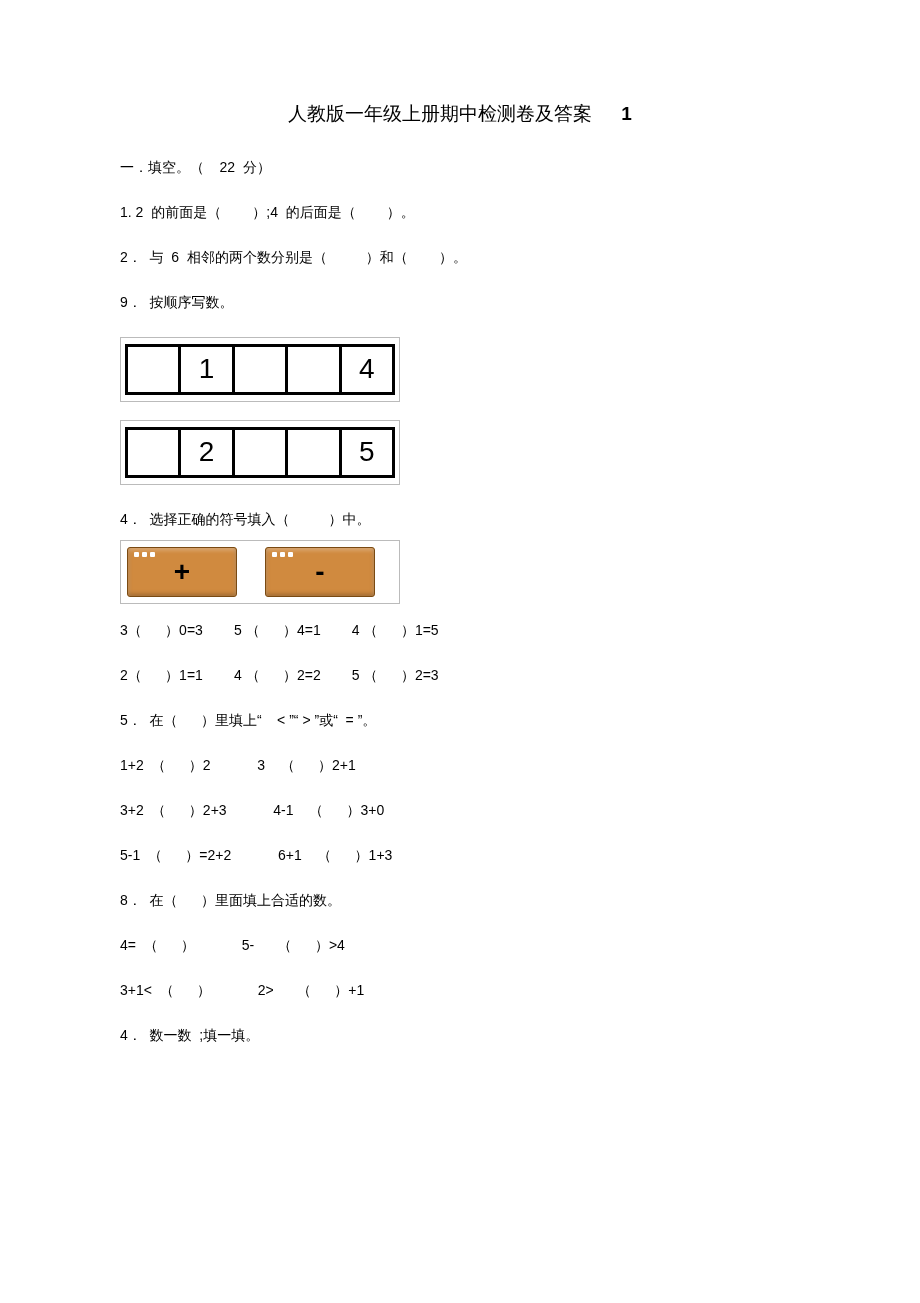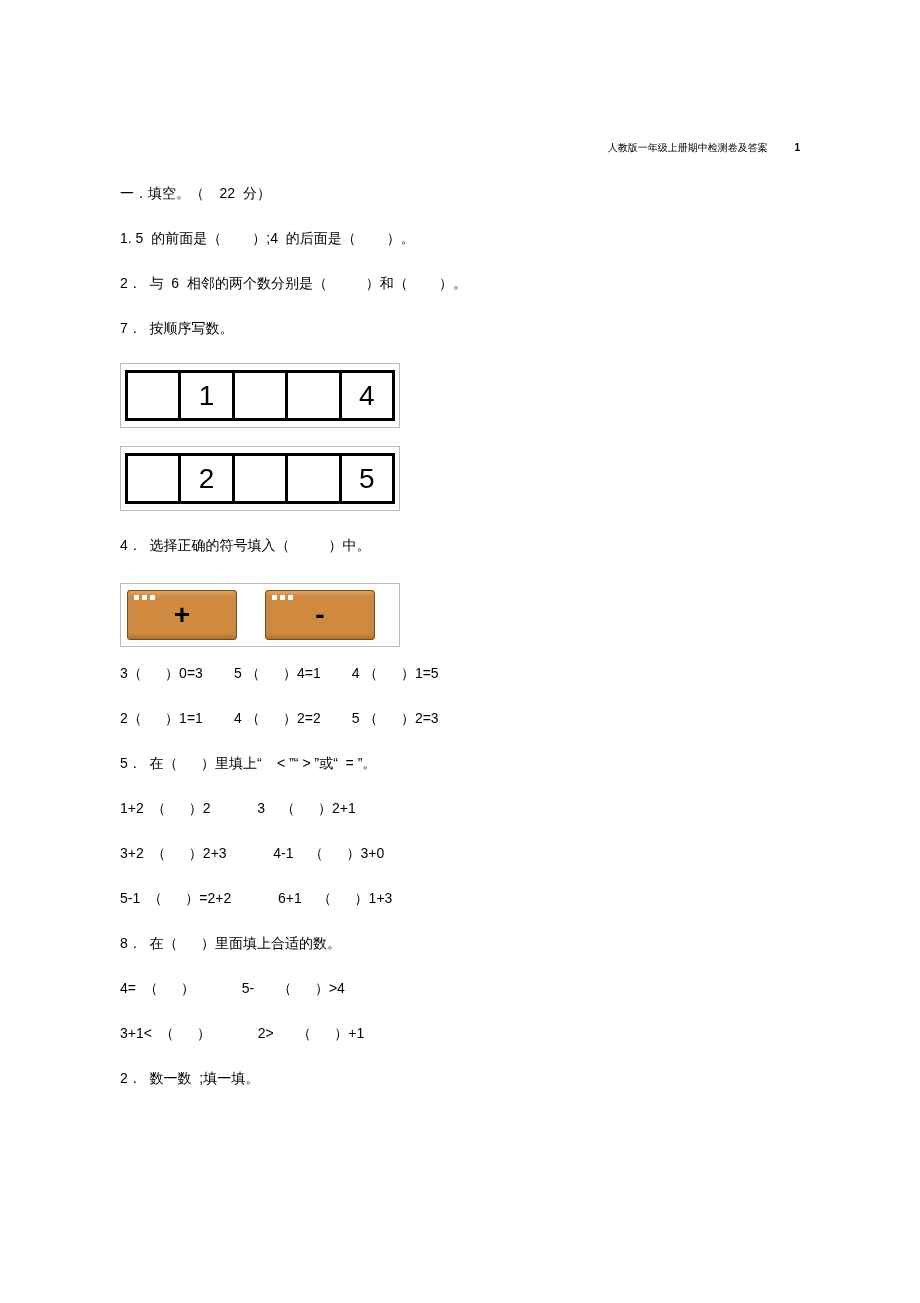--- a/index.html
+++ b/index.html
@@ -7,24 +7,23 @@
     body {
       width: 920px;
       min-height: 1303px;
       font-family: "Microsoft YaHei", "SimSun", Arial, sans-serif;
       color: #000;
       padding: 100px 120px 60px 120px;
       font-size: 14px;
       line-height: 1.5;
     }
     .title-row {
-      text-align: right;
+      text-align: center;
       margin-bottom: 28px;
-      font-size: 10px;
-      margin-top: 40px;
+      font-size: 19px;
     }
     .title-row .num {
       font-weight: bold;
       margin-left: 24px;
     }
     .line {
       margin: 0 0 24px 0;
       white-space: pre;
     }
     .seq-table-wrap {
@@ -91,25 +90,25 @@
 </head>
 <body>
 
 <div class="title-row">
   <span>人教版一年级上册期中检测卷及答案</span>
   <span class="num">1</span>
 </div>
 
 <p class="line">一．填空。（    22  分）</p>
 
-<p class="line">1. 5  的前面是（        ）;4  的后面是（        ）。</p>
+<p class="line">1. 2  的前面是（        ）;4  的后面是（        ）。</p>
 
 <p class="line">2．  与  6  相邻的两个数分别是（          ）和（        ）。</p>
 
-<p class="line">7．  按顺序写数。</p>
+<p class="line">9．  按顺序写数。</p>
 
 <div class="seq-table-wrap">
   <table class="seq">
     <tbody>
         <tr>
       <td></td>
       <td>1</td>
       <td></td>
       <td></td>
       <td>4</td>
@@ -125,21 +124,21 @@
       <td></td>
       <td>2</td>
       <td></td>
       <td></td>
       <td>5</td>
     </tr>
   </tbody>
     </table>
 </div>
 
-<p class="line" style="margin-bottom:27px;">4．  选择正确的符号填入（          ）中。</p>
+<p class="line" style="margin-bottom:10px;">4．  选择正确的符号填入（          ）中。</p>
 
 <div class="op-row">
   <div class="op-card">
     <div class="dots">
         <span></span>
         <span></span>
         <span></span>
       </div>
     <span>+</span>
   </div>
@@ -158,13 +157,13 @@
 
 <p class="line">5．  在（      ）里填上“    &lt; ”“ &gt; ”或“  = ”。</p>
 <p class="line">1+2  （      ）2            3    （      ）2+1</p>
 <p class="line">3+2  （      ）2+3            4-1    （      ）3+0</p>
 <p class="line">5-1  （      ）=2+2            6+1    （      ）1+3</p>
 
 <p class="line">8．  在（      ）里面填上合适的数。</p>
 <p class="line">4=  （      ）            5-      （      ）&gt;4</p>
 <p class="line">3+1&lt;  （      ）            2&gt;      （      ）+1</p>
 
-<p class="line" style="margin-bottom:0;">2．  数一数  ;填一填。</p>
+<p class="line" style="margin-bottom:0;">4．  数一数  ;填一填。</p>
 
 </body></html>

